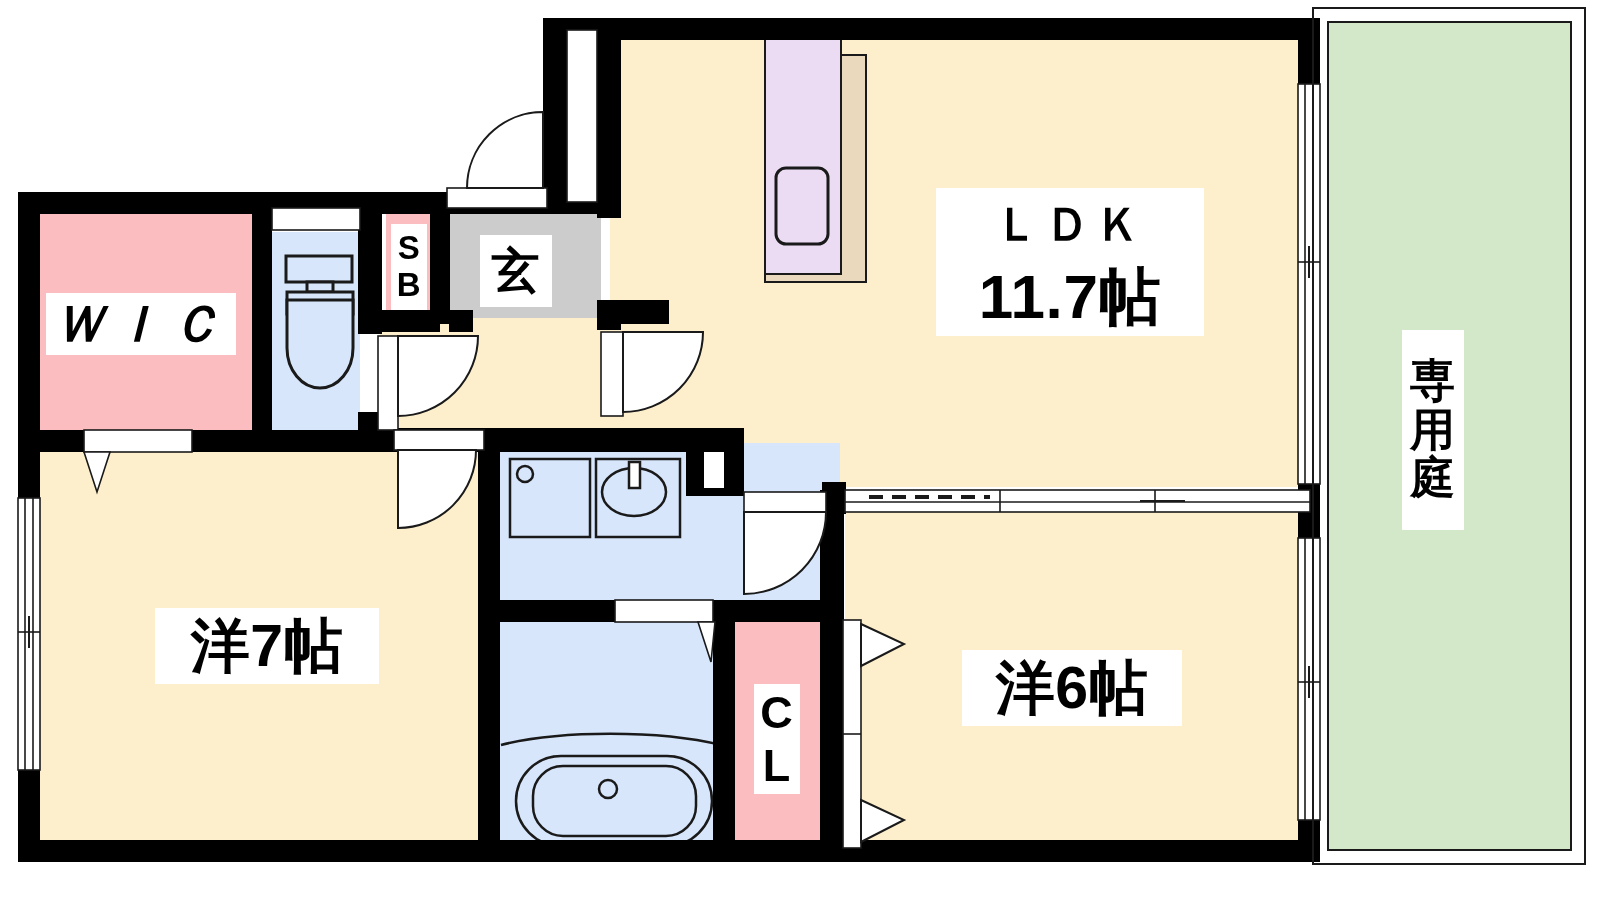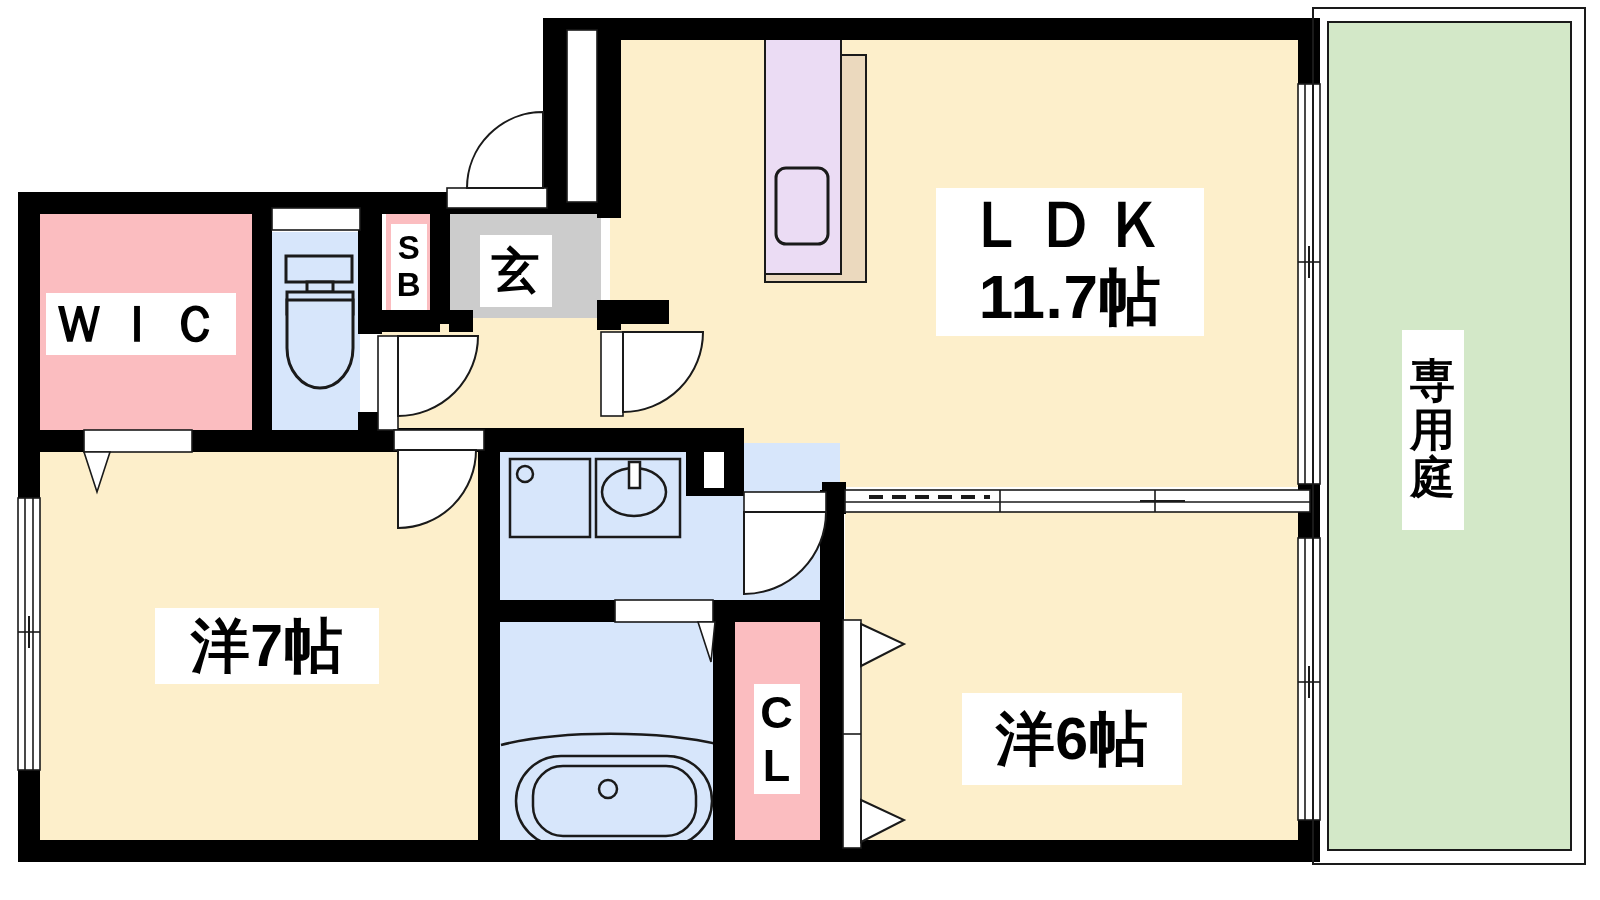--- a/index.html
+++ b/index.html
@@ -2,24 +2,24 @@
 <html><head>
 <meta charset="utf-8">
 <style>
   html,body{margin:0;padding:0;background:#ffffff;}
   body{font-family:"Liberation Sans","DejaVu Sans",sans-serif;}
   #stage{position:relative;width:1600px;height:900px;background:#ffffff;overflow:hidden;}
   #plan{position:absolute;left:0;top:0;width:1600px;height:900px;}
   .lbl{position:absolute;background:#ffffff;color:#000000;font-weight:700;
        display:flex;align-items:center;justify-content:center;text-align:center;
        line-height:1.02;letter-spacing:0.02em;white-space:pre;}
-  .lbl-ldk{font-size:63px;letter-spacing:0.10em;}
+  .lbl-ldk{font-size:46px;letter-spacing:0.10em;}
   .lbl-ldk2{font-size:62px;letter-spacing:0.01em;text-align:right;}
   .lbl-room{font-size:59px;letter-spacing:0.01em;}
-  .lbl-wic{font-size:50px;letter-spacing:0.16em;}
+  .lbl-wic{font-size:50px;letter-spacing:0.16em;font-style:italic;}
   .lbl-gen{font-size:48px;}
   .lbl-sb{font-size:33px;line-height:1.12;}
   .lbl-cl{font-size:45px;line-height:1.18;}
   .lbl-niwa{font-size:45px;line-height:1.08;}
 </style>
 </head>
 <body>
 
 <div id="stage">
 
@@ -223,21 +223,21 @@
       <line x1="1313" y1="8" x2="1313" y2="864" stroke="#1A1A1A" stroke-width="2"></line>
     </g>
 
   </svg>
 
   <div class="lbl lbl-ldk" style="left:936px;top:188px;width:268px;height:72px;">ＬＤＫ</div>
   <div class="lbl lbl-ldk2" style="left:936px;top:258px;width:268px;height:78px;">11.7帖</div>
 
   <div class="lbl lbl-room" style="left:155px;top:608px;width:224px;height:76px;">洋7帖</div>
 
-  <div class="lbl lbl-room" style="left:962px;top:650px;width:220px;height:92px;margin-top:43px;">洋6帖</div>
+  <div class="lbl lbl-room" style="left:962px;top:650px;width:220px;height:76px;">洋6帖</div>
 
   <div class="lbl lbl-wic" style="left:46px;top:293px;width:190px;height:62px;">ＷＩＣ</div>
 
   <div class="lbl lbl-gen" style="left:480px;top:235px;width:72px;height:72px;">玄</div>
 
   <div class="lbl lbl-sb" style="left:391px;top:224px;width:36px;height:86px;flex-direction:column;">S
 B</div>
 
   <div class="lbl lbl-cl" style="left:754px;top:684px;width:46px;height:110px;flex-direction:column;">C
 L</div>

